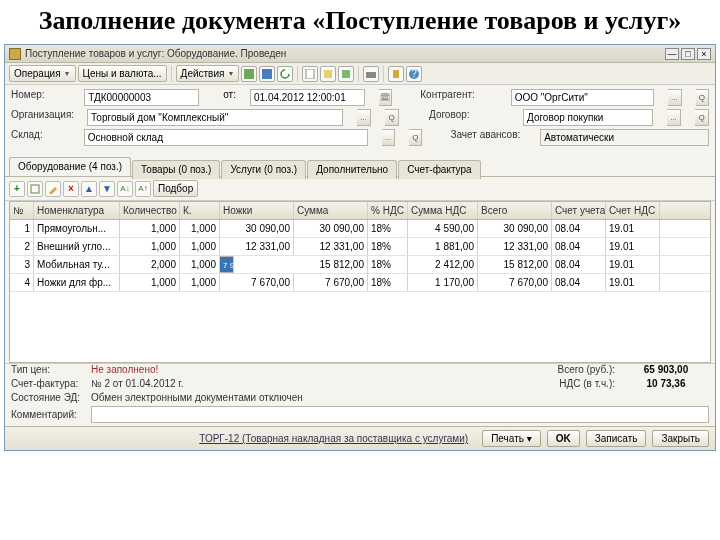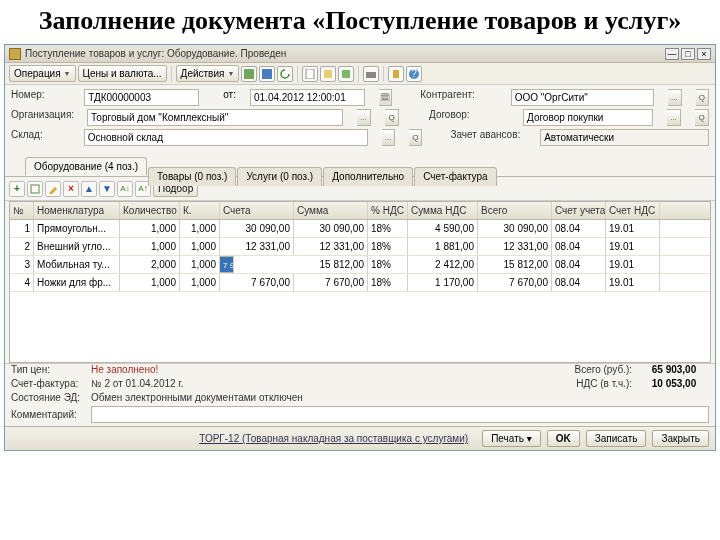--- a/index.html
+++ b/index.html
@@ -15,22 +15,22 @@
 .mbtn .drop{font-size:7px;color:#555}
 .tb-icon{width:16px;height:16px;border:1px solid #aaa;background:#fafaf4;border-radius:2px;display:inline-flex;align-items:center;justify-content:center;cursor:pointer}
 .tb-sep{width:1px;height:16px;background:#ccc;margin:0 2px}
 .form{padding:4px 6px}
 .row{display:flex;align-items:flex-start;margin-bottom:3px;gap:14px}
 .lbl{width:62px;color:#333}
 .lblr{width:80px;color:#333}
 .inp{height:17px;border:1px solid #b8b5a5;background:#fff;padding:0 3px;display:flex;align-items:center}
 .inp.ro{background:#f4f3ee}
 .sel{width:14px;height:17px;border:1px solid #b8b5a5;border-left:none;background:linear-gradient(#fefefe,#e0ddce);text-align:center;line-height:15px;font-size:8px;cursor:pointer;color:#555}
-.tabs{display:flex;border-bottom:1px solid #b8b5a5;margin-top:4px;padding-left:20px;gap:1px}
-.tab{padding:3px 8px;border:1px solid #b8b5a5;border-bottom:none;background:#e8e5d8;border-radius:3px 3px 0 0;cursor:pointer;position:relative;top:10px}
+.tabs{display:flex;border-bottom:1px solid #b8b5a5;margin-top:4px;padding-left:4px;gap:1px}
+.tab{padding:3px 8px;border:1px solid #b8b5a5;border-bottom:none;background:#e8e5d8;border-radius:3px 3px 0 0;cursor:pointer;position:relative;top:3px}
 .tab.active{background:#f4f3ee;font-weight:normal;top:0;border-bottom:1px solid #f4f3ee}
 .gridbar{display:flex;align-items:center;gap:2px;padding:3px 4px;border-bottom:1px solid #ccc}
 .gb-icn{width:16px;height:16px;border:1px solid #bbb;border-radius:2px;display:flex;align-items:center;justify-content:center;cursor:pointer;background:#faf9f3}
 .gb-add{color:#2a7a2a;font-weight:bold}
 .gb-del{color:#b02020;font-weight:bold}
 .gb-up{color:#3060b0}
 .gb-dn{color:#3060b0}
 .grid{border:1px solid #b8b5a5;background:#fff;margin:0 4px}
 .ghead,.grow{display:grid;grid-template-columns:24px 86px 60px 40px 74px 74px 40px 70px 74px 54px 54px}
 .ghead{background:linear-gradient(#f3f1e7,#e2dfd0);border-bottom:1px solid #b8b5a5}
@@ -38,21 +38,21 @@
 .gh{font-weight:normal;color:#333;text-align:left}
 .grow{border-bottom:1px solid #e5e3d8}
 .gc.num{text-align:right}
 .gc.sel{background:#3874b5;color:#fff}
 .gridspace{height:70px;background:#fff}
 .foot{padding:0 6px;border-top:1px solid #ccc}
 .frow{display:flex;align-items:center;margin-bottom:3px}
 .frow .fl{width:80px;color:#333}
 .frow .fv{color:#333}
 .totals{position:relative}
-.tot{position:absolute;right:0;display:flex;gap:7px}
+.tot{position:absolute;right:8px;display:flex;gap:16px}
 .tot .tl{color:#333}
 .tot .tv{font-weight:bold;min-width:70px;text-align:center}
 .cmdbar{height:24px;background:linear-gradient(#f3f1e7,#e4e1d2);border-top:1px solid #b8b5a5;display:flex;align-items:center;justify-content:flex-end;padding:0 6px;gap:6px}
 .cmdbar .info{flex:1;color:#666;display:flex;align-items:center;gap:4px;justify-content:flex-end;margin-right:8px}
 .cbtn{padding:2px 8px;border:1px solid #a8a593;background:linear-gradient(#fefefe,#e4e1d2);border-radius:2px;cursor:pointer}
 .cbtn.ok{font-weight:bold}
 svg{display:block}
 </style>
 </head>
 <body>
@@ -200,21 +200,21 @@
         <span>Подбор</span>
       </div>
   </div>
 
   <div class="grid">
     <div class="ghead">
       <div class="gh">№</div>
         <div class="gh">Номенклатура</div>
         <div class="gh">Количество</div>
         <div class="gh">К.</div>
-        <div class="gh">Счета</div>
+        <div class="gh">Ножки</div>
         <div class="gh">Сумма</div>
         <div class="gh">% НДС</div>
         <div class="gh">Сумма НДС</div>
         <div class="gh">Всего</div>
         <div class="gh">Счет учета</div>
         <div class="gh">Счет НДС</div>
     </div>
     <div id="grid-rows">
         <div class="grow">
           <div class="gc num">1</div>
@@ -279,21 +279,21 @@
       <div class="tot" style="top:0">
           <div class="tl">Всего (руб.):</div>
           <div class="tv">65 903,00</div>
         </div>
     </div>
     <div class="frow totals">
       <div class="fl">Счет-фактура:</div>
       <div class="fv">№ 2 от 01.04.2012 г.</div>
       <div class="tot" style="top:0">
           <div class="tl">НДС (в т.ч.):</div>
-          <div class="tv">10 053,00</div>
+          <div class="tv">10 73,36</div>
         </div>
     </div>
     <div class="frow">
       <div class="fl">Состояние ЭД:</div>
       <div class="fv">Обмен электронными документами отключен</div>
     </div>
     <div class="frow">
       <div class="fl">Комментарий:</div>
       <div class="inp" style="flex:1;height:17px"></div>
     </div>

